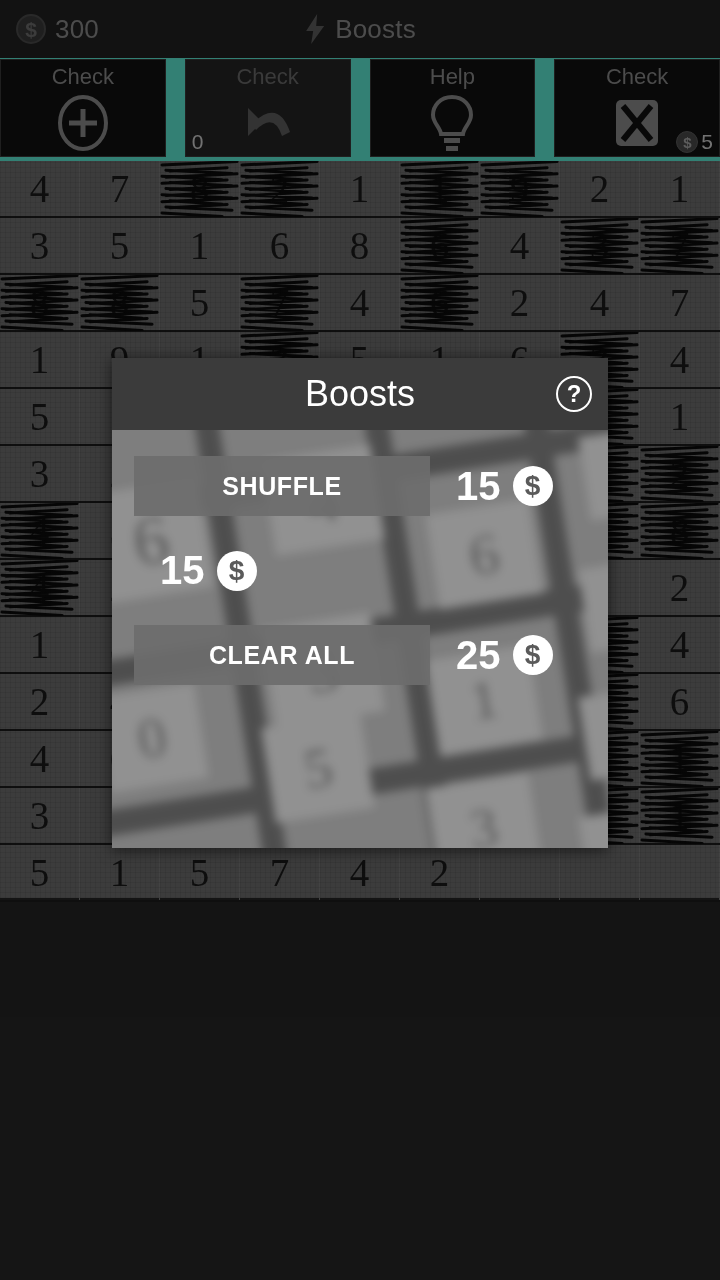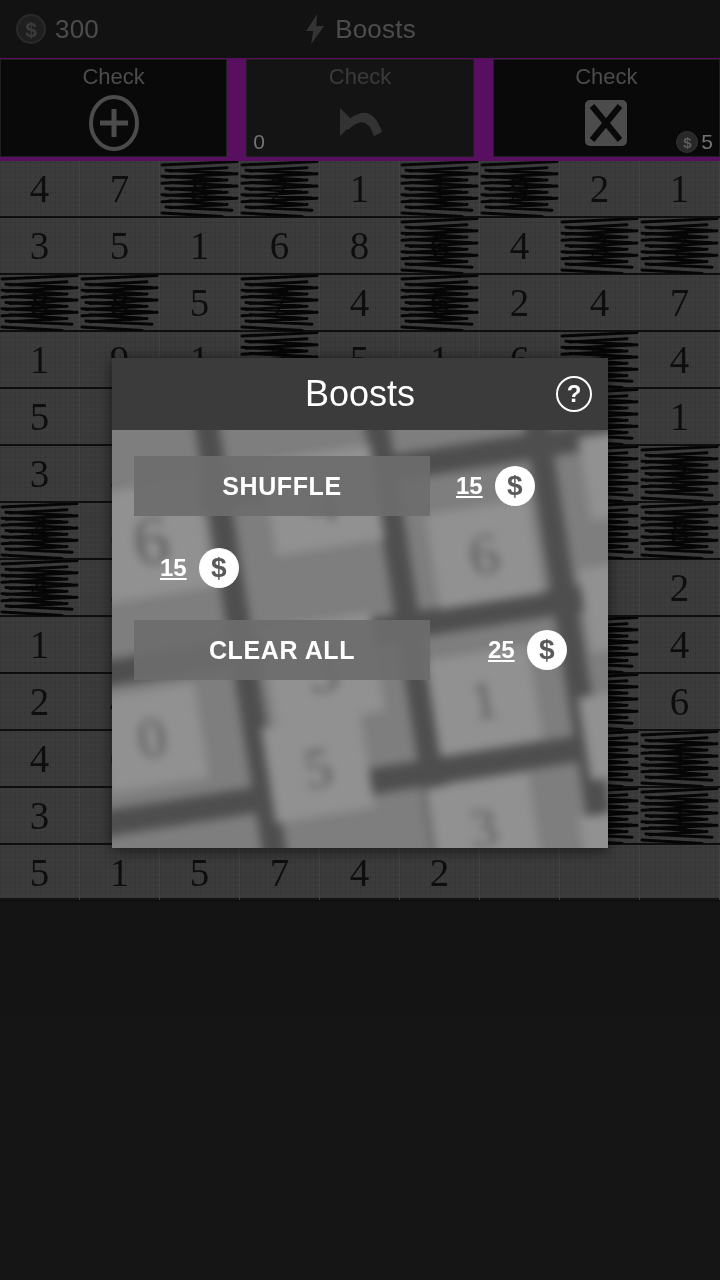--- a/index.html
+++ b/index.html
@@ -29,21 +29,21 @@
     color: #6e6e6e; font-size: 21px; font-weight: bold; line-height: 1;
   }
   .tb-label { color: #8b8b8b; font-size: 26px; margin-left: 9px; letter-spacing: .2px; }
 
   .bolt-icon { width: 22px; height: 30px; display:block; }
   .stats-icon { width: 26px; height: 24px; display:block; }
 
   
   .toolbar {
     position: absolute; left: 0; top: 58px; width: 720px; height: 103px;
-    display: flex; gap: 19px; background: #a21caf; padding: 1px 0 4px 0;
+    display: flex; gap: 19px; background: #5eead4; padding: 1px 0 4px 0;
   }
   .tool {
     flex: 1 1 0; position: relative;
     background: #111111; border: 1px solid #3a3a3a;
     display: flex; flex-direction: column; align-items: center;
     padding-top: 4px;
   }
   .tool.disabled { background: #262626; }
   .tool-label { color: #8a8a8a; font-size: 22px; line-height: 26px; }
   .tool.disabled .tool-label { color: #6a6a6a; }
@@ -126,31 +126,31 @@
     font-family: "Liberation Serif", serif;
     display:flex; align-items:center; justify-content:center;
   }
   .bg-photo .pband { position: absolute; background: #4a4a4a; }
   .bg-veil { position: absolute; inset: 0; background: rgba(90,90,90,0.30); }
 
   .boost-list { position: absolute; inset: 0; padding: 26px 22px; }
   .boost-row {
     display: flex; align-items: center; margin-bottom: 32px;
   }
-  .boost-row:last-child { margin-bottom: 0; gap: 32px; }
+  .boost-row:last-child { margin-bottom: 0; }
   .boost-btn {
     width: 296px; height: 60px;
     background: rgba(108,108,108,0.92);
     display: flex; align-items: center; justify-content: center;
     color: #ffffff; font-size: 25px; font-weight: bold; letter-spacing: .6px;
     cursor: pointer; border: none;
     font-family: "Liberation Sans", sans-serif;
   }
   .boost-price { display: flex; align-items: center; margin-left: 26px; }
-  .price-num { color: #ffffff; font-size: 24px; font-weight: bold; text-decoration: underline; }
+  .price-num { color: #ffffff; font-size: 40px; font-weight: bold; }
   .price-coin {
     width: 40px; height: 40px; border-radius: 50%; background: #ffffff;
     margin-left: 12px;
     display: flex; align-items: center; justify-content: center;
     color: #5a5a5a; font-size: 28px; font-weight: bold; line-height: 1;
     font-family: "Liberation Sans", sans-serif;
   }
 </style>
 </head>
 <body>
@@ -192,20 +192,30 @@
       <span class="tool-label">Check</span>
       <span class="tool-icon">
         <svg width="68" height="54" viewBox="0 0 68 54" aria-hidden="true">
           <path d="M14 40 L14 12 L28 26 Z" fill="#5e5e5e"></path>
           <path d="M18 28 Q44 2 56 36 L48 40 Q40 16 22 34 Z" fill="#5e5e5e"></path>
         </svg>
       </span>
       <span class="tool-badge">0</span>
     </div>
 
+    <div class="tool">
+      <span class="tool-label">Help</span>
+      <span class="tool-icon">
+        <svg width="46" height="58" viewBox="0 0 46 58" aria-hidden="true">
+          <path d="M23 3 C11 3 4 12 4 21 C4 29 11 33 12 40 L34 40 C35 33 42 29 42 21 C42 12 35 3 23 3 Z" fill="none" stroke="#8a8a8a" stroke-width="4"></path>
+          <rect x="15" y="44" width="16" height="5" fill="#8a8a8a"></rect>
+          <rect x="17" y="52" width="12" height="5" fill="#8a8a8a"></rect>
+        </svg>
+      </span>
+    </div>
 
     <div class="tool">
       <span class="tool-label">Check</span>
       <span class="tool-icon">
         <svg width="50" height="52" viewBox="0 0 50 52" aria-hidden="true">
           <rect x="4" y="3" width="42" height="46" rx="5" fill="#8a8a8a"></rect>
           <line x1="11" y1="9" x2="39" y2="43" stroke="#111111" stroke-width="6"></line>
           <line x1="39" y1="9" x2="11" y2="43" stroke="#111111" stroke-width="6"></line>
         </svg>
       </span>

